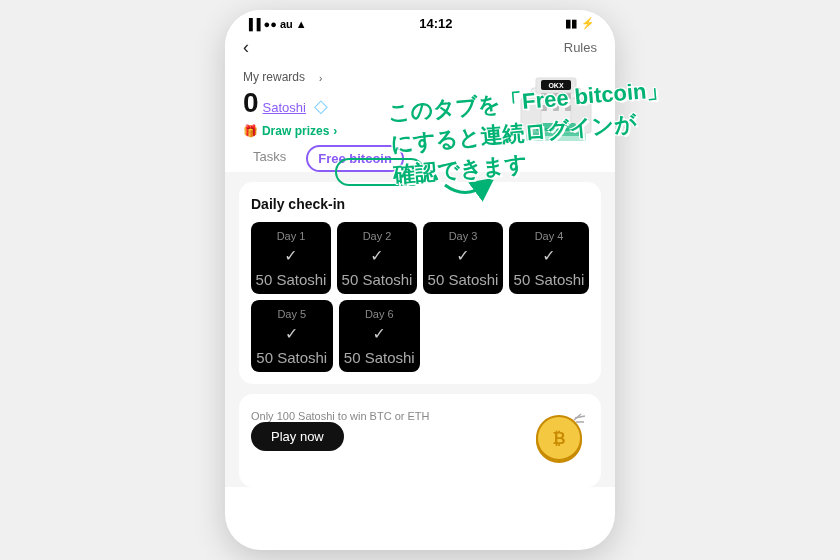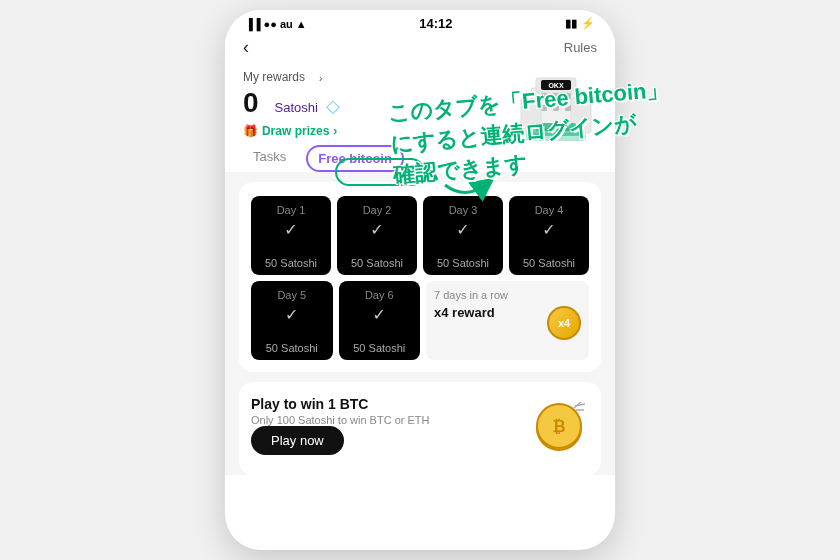--- a/index.html
+++ b/index.html
@@ -61,21 +61,21 @@
       align-items: flex-end;
       gap: 14px;
     }
     .my-rewards-link .arrow { font-size: 10px; }
     .satoshi-amount {
       font-size: 28px;
       font-weight: 700;
       color: #111;
       line-height: 1.2;
     }
-    .satoshi-label { font-size: 13px; color: #4c1d95; margin-left: 12px; }
+    .satoshi-label { font-size: 13px; color: #8b5cf6; margin-left: 0; text-decoration: underline; }
     .diamond-icon { font-size: 18px; margin-left: 4px; color: #7ecfff; }
 
     .draw-prizes {
       display: inline-flex;
       align-items: center;
       gap: 4px;
       color: #00b374;
       font-size: 12px;
       font-weight: 600;
       margin-top: 4px;
@@ -140,23 +140,23 @@
       font-size: 11px;
       color: #888;
       margin-bottom: 4px;
     }
     .day-check {
       font-size: 16px;
       color: #bbb;
     }
     .day-check.done { color: #ccc; }
     .day-satoshi {
-      font-size: 11px;
+      font-size: 15px;
       color: #aaa;
-      margin-top: 18px;
+      margin-top: 6px;
     }
 
     
     .days-grid-row2 {
       display: grid;
       grid-template-columns: 1fr 1fr 2fr;
       gap: 6px;
       margin-top: 6px;
     }
     .day-cell-wide {
@@ -308,20 +308,21 @@
       <span>Tasks</span>
     </div>
     <div class="tab active">
       <span>Free bitcoin</span>
     </div>
   </div>
 
   <div class="main-content">
 
     <div class="card">
+      <div class="card-title">Daily check-in</div>
 
       <div class="days-grid">
         <div class="day-cell">
           <div class="day-label">Day 1</div>
           <div class="day-check done">✓</div>
           <div class="day-satoshi">50 Satoshi</div>
         </div>
         <div class="day-cell">
           <div class="day-label">Day 2</div>
           <div class="day-check done">✓</div>
@@ -342,36 +343,26 @@
       <div class="days-grid-row2">
         <div class="day-cell">
           <div class="day-label">Day 5</div>
           <div class="day-check done">✓</div>
           <div class="day-satoshi">50 Satoshi</div>
         </div>
         <div class="day-cell">
           <div class="day-label">Day 6</div>
           <div class="day-check done">✓</div>
           <div class="day-satoshi">50 Satoshi</div>
-        </div>
-        <div class="day-cell-wide">
-          <div class="day-label">7 days in a row</div>
-          <div class="reward-label">x4 reward</div>
-          <div style="align-self:flex-end; margin-top:-14px;">
-            <div style="width:34px;height:34px;background:linear-gradient(135deg,#f5c842,#e6a800);border-radius:50%;display:flex;align-items:center;justify-content:center;font-size:11px;font-weight:900;color:#fff;border:2px solid #c88a00;">
-              <span>x4</span>
-            </div>
-          </div>
         </div>
       </div>
     </div>
 
     <div class="play-card">
       <div>
-        <div class="play-title">Play to win 1 BTC</div>
         <div class="play-sub">Only 100 Satoshi to win BTC or ETH</div>
         <div class="play-button">Play now</div>
       </div>
       <div class="coin-visual">
         <svg width="60" height="60" viewBox="0 0 60 60">
           <circle cx="30" cy="32" r="22" fill="#e6b800" stroke="#c88a00" stroke-width="2"></circle>
           <circle cx="30" cy="30" r="22" fill="#f5c842" stroke="#c88a00" stroke-width="2"></circle>
           <text x="30" y="36" text-anchor="middle" fill="#c88a00" font-size="16" font-weight="900">₿</text>
 
           <line x1="45" y1="12" x2="52" y2="6" stroke="#aaa" stroke-width="1.5"></line>

